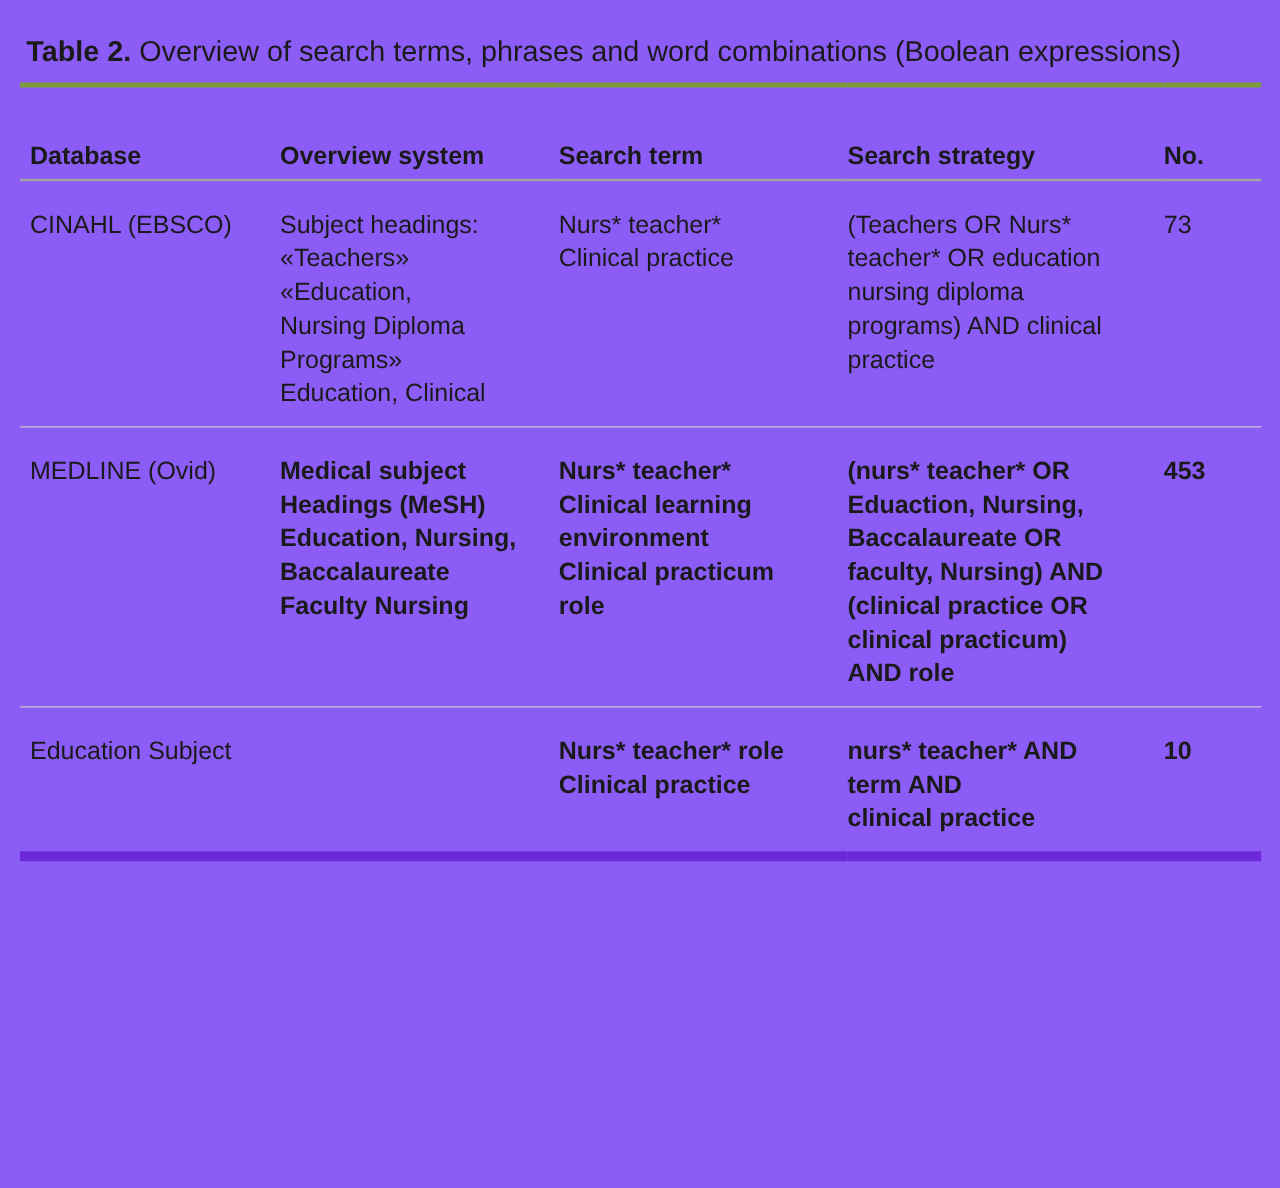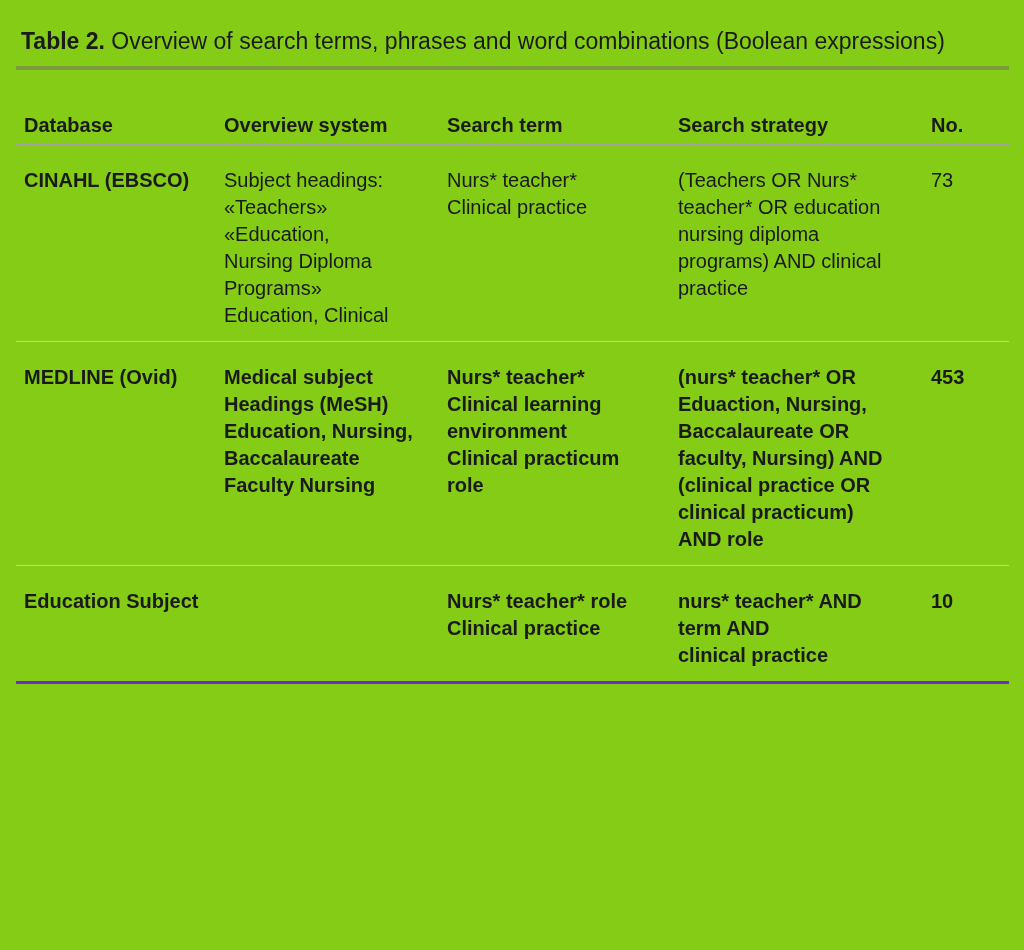--- a/index.html
+++ b/index.html
@@ -5,37 +5,37 @@
   * { margin: 0; padding: 0; box-sizing: border-box; }
   html, body {
     width: 1024px;
     background: #ffffff;
     font-family: "Liberation Sans", sans-serif;
     color: #1a1a1a;
   }
   .page {
     width: 1024px;
     height: 950px;
-    background: #84cc16;
+    background: #8b5cf6;
     overflow: hidden;
   }
   .caption {
     margin: 27px 0 0 21px;
     font-size: 23px;
     line-height: 28px;
     color: #1a1a1a;
   }
   .caption .bold { font-weight: bold; }
   table.search-table {
     margin: 11px 0 0 16px;
     width: 993px;
     table-layout: fixed;
     border-collapse: collapse;
     border-top: 4px solid #7d9b38;
-    border-bottom: 3px solid #6d28d9;
+    border-bottom: 8px solid #6d28d9;
   }
   table.search-table th {
     text-align: left;
     font-weight: bold;
     font-size: 20px;
     line-height: 24px;
     padding: 43px 4px 6px 0;
     border-bottom: 2px solid #a3a3a3;
     vertical-align: bottom;
     color: #1a1a1a;
@@ -48,21 +48,21 @@
     vertical-align: top;
     white-space: pre-line;
     color: #1a1a1a;
   }
   table.search-table tbody tr + tr td {
     border-top: 1px solid #c9c9c9;
     font-weight: bold;
   }
   table.search-table th:first-child,
   table.search-table td:first-child { padding-left: 8px; }
-  table.search-table td.db { font-weight: bold; }
+  table.search-table td.db { font-weight: normal; }
   table.search-table tbody tr.last td { padding-bottom: 37px; }
 </style>
 </head>
 <body>
 
 <div class="page">
 
   <div class="caption">
     <span class="bold">Table 2.</span><span> Overview of search terms, phrases and word combinations (Boolean expressions)</span>
   </div>

